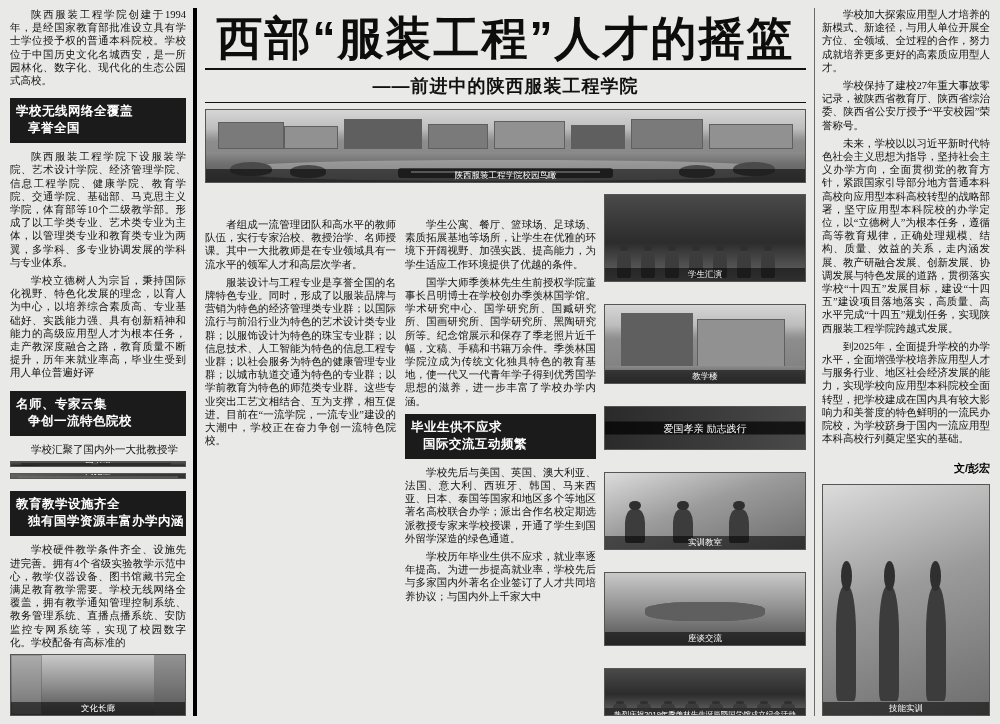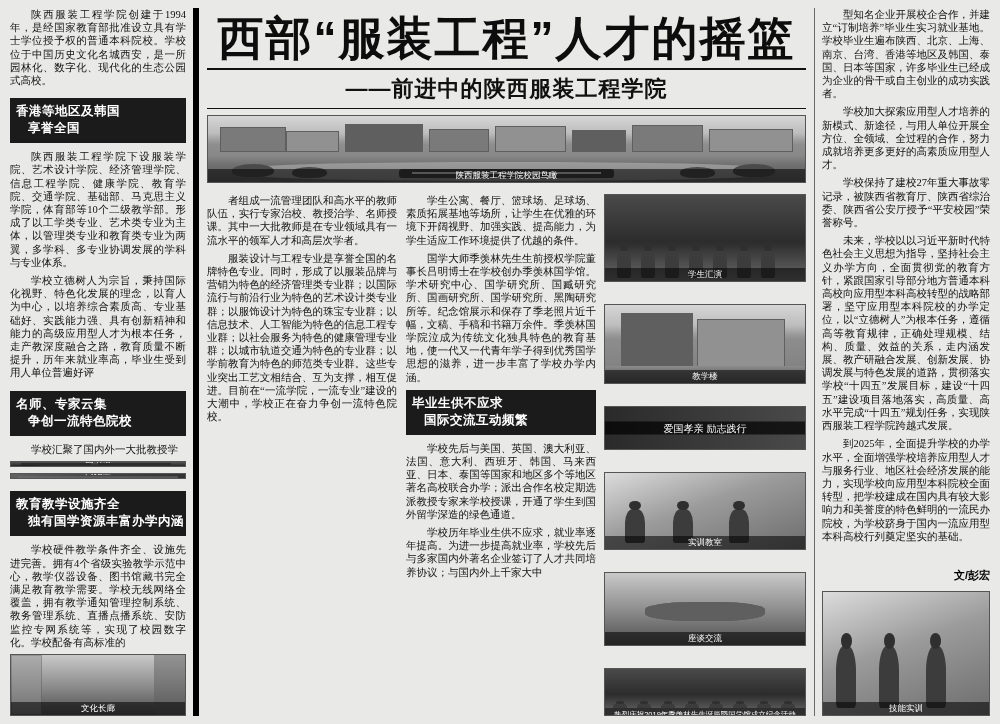--- a/index.html
+++ b/index.html
@@ -13,21 +13,21 @@
     box-sizing:border-box;
     padding:8px 10px 8px 10px;
   }
   .grid{
     display:flex;height:708px;gap:8px;
   }
   
   .col-left{
     width:176px;flex:0 0 176px;
     display:flex;flex-direction:column;
-    border-right:6px solid #000000;
+    border-right:4px solid #000000;
     padding-right:7px;
   }
   .col-mid{
     flex:1 1 auto;display:flex;flex-direction:column;min-width:0;
   }
   .col-right{
     width:168px;flex:0 0 168px;
     border-left:1px solid #6a6a6a;
     padding-left:7px;
     display:flex;flex-direction:column;
@@ -66,21 +66,21 @@
     white-space:nowrap;
   }
   .subrule{
     border-top:2px solid #111;
     border-bottom:1px solid #111;
     padding:4px 0 4px 0;
     margin-top:4px;
   }
   .subhead{
     font-family:"Liberation Sans","DejaVu Sans",sans-serif;
-    font-size:22px;font-weight:bold;text-align:center;
+    font-size:18px;font-weight:bold;text-align:center;
     letter-spacing:1px;color:#111;
     white-space:nowrap;
   }
   
   .photo{
     position:relative;overflow:hidden;
     background:#0f766e;
     border:1px solid #555;
   }
   .photo .cap{
@@ -131,40 +131,40 @@
   .redband{
     position:absolute;left:0;right:0;bottom:0;height:16%;
     background:#2e2e2e;
   }
   .redband span{
     display:block;color:#fff;font-size:7.5px;line-height:100%;
     text-align:center;padding-top:3px;
     font-family:"Liberation Sans","DejaVu Sans",sans-serif;
   }
   .byline{
-    text-align:right;font-weight:bold;font-size:11px;margin-top:20px;
+    text-align:right;font-weight:bold;font-size:11px;margin-top:10px;
     font-family:"Liberation Sans","DejaVu Sans",sans-serif;
   }
   .mid-body{display:flex;gap:8px;margin-top:4px;}
-  .mid-text{flex:1 1 0;min-width:0;}
+  .mid-text{flex:1 1 0;min-width:0;margin-top:24px;}
   .mid-text .colsplit{display:flex;gap:9px;}
   .mid-text .colsplit > div{flex:1 1 0;min-width:0;}
   .mid-photos{width:202px;flex:0 0 202px;display:flex;flex-direction:column;gap:22px;}
 </style>
 </head>
 <body>
 
 <div class="page">
   <div class="grid">
 
     <div class="col-left">
       <p class="body">陕西服装工程学院创建于1994年，是经国家教育部批准设立具有学士学位授予权的普通本科院校。学校位于中国历史文化名城西安，是一所园林化、数字化、现代化的生态公园式高校。</p>
 
       <div class="banner">
-        <div>香港等地区及韩国</div>
+        <div>学校无线网络全覆盖</div>
         <div class="l2">享誉全国</div>
       </div>
 
       <p class="body">陕西服装工程学院下设服装学院、艺术设计学院、经济管理学院、信息工程学院、健康学院、教育学院、交通学院、基础部、马克思主义学院，体育部等10个二级教学部。形成了以工学类专业、艺术类专业为主体，以管理类专业和教育类专业为两翼，多学科、多专业协调发展的学科与专业体系。</p>
       <p class="body">学校立德树人为宗旨，秉持国际化视野、特色化发展的理念，以育人为中心，以培养综合素质高、专业基础好、实践能力强、具有创新精神和能力的高级应用型人才为根本任务，走产教深度融合之路，教育质量不断提升，历年来就业率高，毕业生受到用人单位普遍好评</p>
 
       <div class="banner">
         <div>名师、专家云集</div>
         <div class="l2">争创一流特色院校</div>
       </div>
@@ -311,21 +311,20 @@
             </div>
             <div class="redband">
               <span>热烈庆祝2019年季羡林先生诞辰暨国学馆成立纪念活动</span>
             </div>
           </div>
         </div>
       </div>
     </div>
 
     <div class="col-right">
-      <p class="body">型知名企业开展校企合作，并建立“订制培养”毕业生实习就业基地。学校毕业生遍布陕西、北京、上海、南京、台湾、香港等地区及韩国、泰国、日本等国家，许多毕业生已经成为企业的骨干或自主创业的成功实践者。</p>
       <p class="body">学校加大探索应用型人才培养的新模式、新途径，与用人单位开展全方位、全领域、全过程的合作，努力成就培养更多更好的高素质应用型人才。</p>
       <p class="body">学校保持了建校27年重大事故零记录，被陕西省教育厅、陕西省综治委、陕西省公安厅授予“平安校园”荣誉称号。</p>
       <p class="body">未来，学校以以习近平新时代特色社会主义思想为指导，坚持社会主义办学方向，全面贯彻党的教育方针，紧跟国家引导部分地方普通本科高校向应用型本科高校转型的战略部署，坚守应用型本科院校的办学定位，以“立德树人”为根本任务，遵循高等教育规律，正确处理规模、结构、质量、效益的关系，走内涵发展、教产研融合发展、创新发展、协调发展与特色发展的道路，贯彻落实学校“十四五”发展目标，建设“十四五”建设项目落地落实，高质量、高水平完成“十四五”规划任务，实现陕西服装工程学院跨越式发展。</p>
       <p class="body">到2025年，全面提升学校的办学水平，全面增强学校培养应用型人才与服务行业、地区社会经济发展的能力，实现学校向应用型本科院校全面转型，把学校建成在国内具有较大影响力和美誉度的特色鲜明的一流民办院校，为学校跻身于国内一流应用型本科高校行列奠定坚实的基础。</p>
       <div class="byline">文/彭宏</div>
 
       <div class="photo" style="flex:1 1 auto;min-height:90px;margin-top:8px;">
         <div class="room"></div>
         <div class="fig" style="left:8%;bottom:6%;height:50%;width:12%;"></div>
         <div class="fig" style="left:34%;bottom:6%;height:50%;width:12%;"></div>

